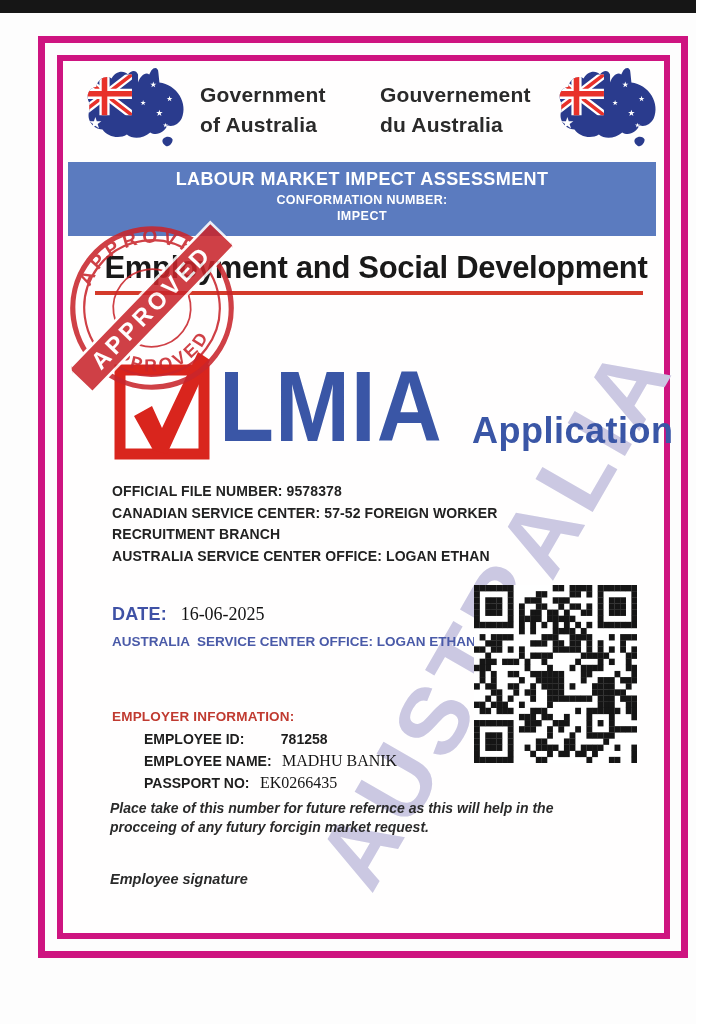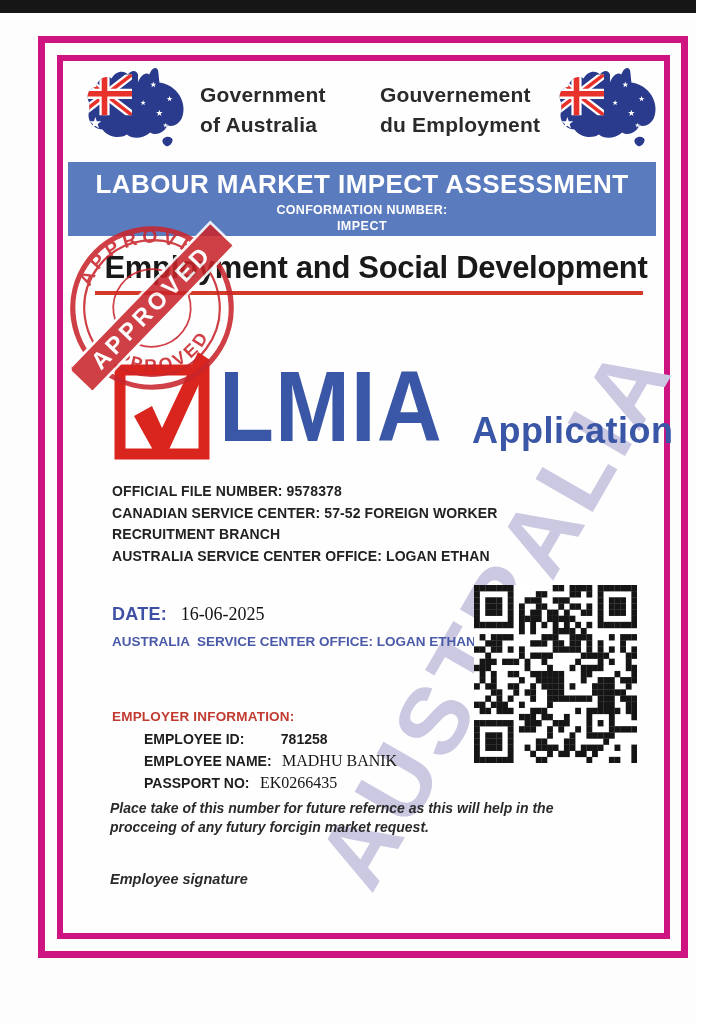--- a/index.html
+++ b/index.html
@@ -13,21 +13,21 @@
   .frame-inner{left:57px;top:55px;width:613px;height:884px;border:6px solid #ce1480;box-sizing:border-box;background:#fffefe;}
   
   .flag{width:122px;height:88px;}
   .flag-left{left:74px;top:62px;}
   .flag-right{left:546px;top:62px;}
   .org{font-size:21px;font-weight:bold;color:#2a2a2a;line-height:30px;letter-spacing:0.2px;}
   .org-en{left:200px;top:80px;}
   .org-fr{left:380px;top:80px;}
   
   .banner{left:68px;top:162px;width:588px;height:74px;background:#5b7bbf;color:#ffffff;text-align:center;z-index:2;}
-  .banner-title{padding-top:7px;font-size:26px;font-weight:bold;letter-spacing:0.4px;}
+  .banner-title{padding-top:7px;font-size:18px;font-weight:bold;letter-spacing:0.4px;}
   .banner-sub{font-size:12.5px;font-weight:bold;margin-top:3px;letter-spacing:0.3px;}
   .banner-annex{font-size:12.5px;font-weight:bold;margin-top:2px;letter-spacing:0.5px;}
   
   .dept{left:76px;top:250px;width:600px;text-align:center;font-size:31px;font-weight:bold;color:#191919;z-index:2;letter-spacing:-0.3px;}
   .dept-underline{left:95px;top:291px;width:548px;height:4px;background:#d43a2a;z-index:2;}
   
   .stamp{left:64px;top:220px;width:176px;height:176px;z-index:6;opacity:0.87;transform:rotate(-8deg);}
   
   .checkbox{left:110px;top:340px;width:106px;height:124px;z-index:2;}
   .lmia{left:219px;top:356px;font-size:100px;line-height:1;font-weight:bold;color:#3a56a6;
@@ -95,21 +95,21 @@
   <svg class="abs flag flag-right" viewBox="0 0 120 86">
     <use href="#flagArt"></use>
   </svg>
 
   <div class="abs org org-en">
     <div>Government</div>
     <div>of Australia</div>
   </div>
   <div class="abs org org-fr">
     <div>Gouvernement</div>
-    <div>du Employment</div>
+    <div>du Australia</div>
   </div>
 
   <div class="abs banner">
     <div class="banner-title">LABOUR MARKET IMPECT ASSESSMENT</div>
     <div class="banner-sub">CONFORMATION NUMBER:</div>
     <div class="banner-annex">IMPECT</div>
   </div>
 
   <div class="abs dept">Employment and Social Development</div>
   <div class="abs dept-underline"></div>

